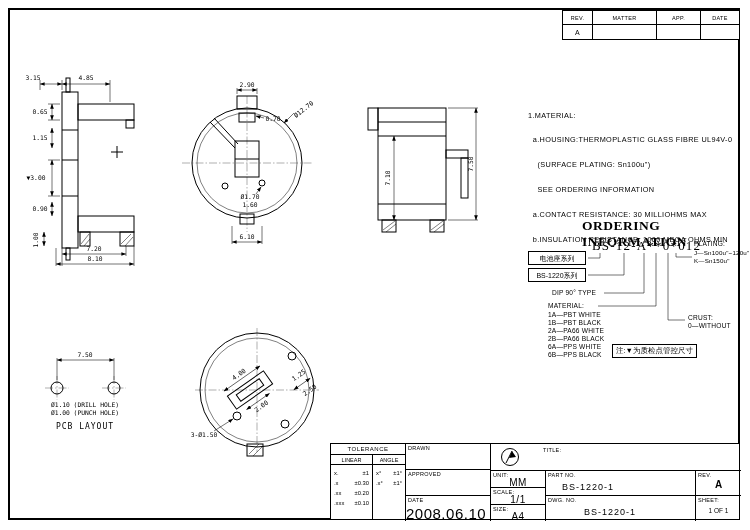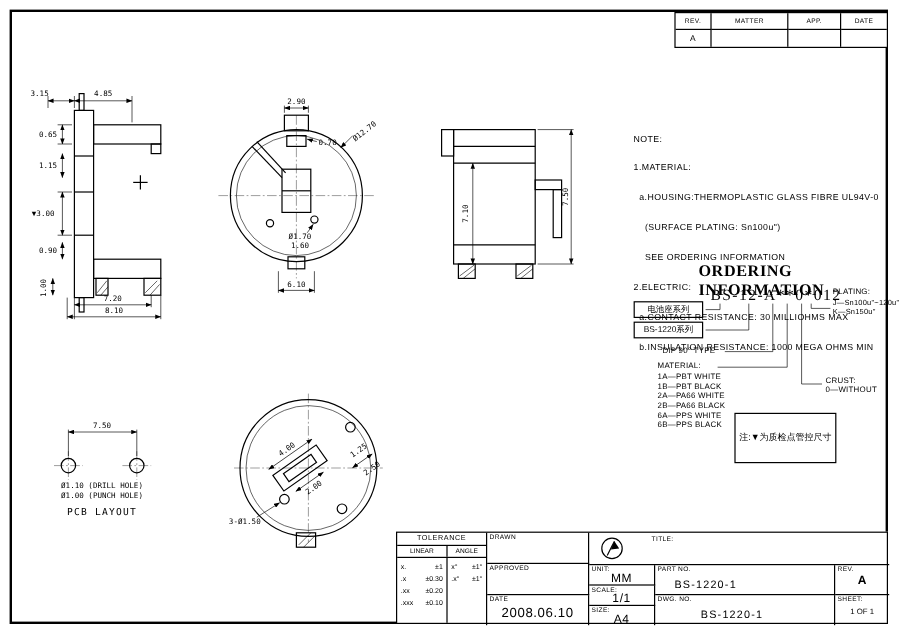--- a/index.html
+++ b/index.html
@@ -26,38 +26,38 @@
   .rev-table .rv{font-size:7px}
   
   .note{left:528px;top:95px;font-size:7.3px;line-height:8.3px;letter-spacing:.35px;white-space:pre}
   
   .ord-title{left:582px;top:218px;font-family:"Liberation Serif",serif;font-size:13.5px;font-weight:bold;letter-spacing:.5px}
   .ord-code{left:592px;top:238px;font-family:"Liberation Serif",serif;font-size:13px;letter-spacing:1.2px}
   .ord-box{border:.8px solid #000;width:58px;height:14px;line-height:13px;text-align:center;font-size:7px}
   .ob1{left:528px;top:251px}
   .ob2{left:528px;top:268px}
   .ord-s{font-size:6.6px;letter-spacing:.2px}
-  .ord-note{left:612px;top:344px;border:.8px solid #000;padding:15px 3px;font-size:7.5px}
+  .ord-note{left:612px;top:344px;border:.8px solid #000;padding:1px 3px;font-size:7.5px}
   
   .tb{left:330px;top:443px;width:410px;height:77px;border:1.2px solid #000;background:#fff}
   .tb .lbl{position:absolute;left:2px;top:1px;font-size:5.5px;letter-spacing:.3px}
   .tb-tol{position:absolute;left:0;top:0;width:75px;height:77px;border-right:1px solid #000}
   .tb-tol-title{height:11px;border-bottom:1px solid #000;text-align:center;line-height:11px;font-size:6px;letter-spacing:.5px}
   .tb-tol-sub{height:10px;border-bottom:1px solid #000;display:flex;font-size:5.5px}
   .tb-tol-sub div{flex:0 0 42px;border-right:1px solid #000;text-align:center;line-height:10px}
   .tb-tol-sub div:last-child{flex:1;border-right:none}
   .tb-tol-body{display:flex;height:54px}
   .tb-tol-lincol{flex:0 0 42px;border-right:1px solid #000;padding-top:3px}
   .tb-tol-angcol{flex:1;padding-top:3px}
   .trow{display:flex;justify-content:space-between;padding:0 3px;height:10px;line-height:10px;font-size:5.8px}
   .tb-cell{position:absolute;background:transparent}
   .tb-drawn{left:75px;top:0;width:85px;height:26px;border-right:1px solid #000;border-bottom:1px solid #000}
   .tb-approved{left:75px;top:26px;width:85px;height:26px;border-right:1px solid #000;border-bottom:1px solid #000}
   .tb-date{left:75px;top:52px;width:85px;height:25px;border-right:1px solid #000}
-  .date-val{position:absolute;left:0;right:0;top:9px;text-align:center;font-size:11px;letter-spacing:.5px}
+  .date-val{position:absolute;left:0;right:0;top:9px;text-align:left;font-size:15px;letter-spacing:.5px}
   .tb-title-row{left:160px;top:0;width:250px;height:27px;border-bottom:1px solid #000}
   .tb-title-row .lbl{left:52px;top:3px}
   .tb-title{position:absolute;left:66px;top:10px;font-size:9.5px;font-weight:bold;letter-spacing:.3px}
   .tb-logo{position:absolute;left:8px;top:2px}
   .tb-unit{left:160px;top:27px;width:55px;height:17px;border-right:1px solid #000;border-bottom:1px solid #000}
   .tb-scale{left:160px;top:44px;width:55px;height:17px;border-right:1px solid #000;border-bottom:1px solid #000}
   .tb-size{left:160px;top:61px;width:55px;height:16px;border-right:1px solid #000}
   .valc{position:absolute;left:0;right:0;top:6px;text-align:center;font-size:10px;letter-spacing:.5px}
   .tb-part{left:215px;top:27px;width:150px;height:25px;border-right:1px solid #000;border-bottom:1px solid #000}
   .tb-rev{left:365px;top:27px;width:45px;height:25px;border-bottom:1px solid #000}
@@ -277,26 +277,24 @@
   <div>MATTER</div>
   <div>APP.</div>
   <div>DATE</div>
   <div class="rv">A</div>
   <div></div>
   <div></div>
   <div></div>
 </div>
 
 <div class="abs note">
-  <div>NOTE:</div>
   <div>1.MATERIAL:</div>
   <div>  a.HOUSING:THERMOPLASTIC GLASS FIBRE UL94V-0</div>
   <div>    (SURFACE PLATING: Sn100u")</div>
   <div>    SEE ORDERING INFORMATION</div>
-  <div>2.ELECTRIC:</div>
   <div>  a.CONTACT RESISTANCE: 30 MILLIOHMS MAX</div>
   <div>  b.INSULATION RESISTANCE: 1000 MEGA OHMS MIN</div>
 </div>
 
 <div class="abs ord-title">ORDERING INFORMATION</div>
 <div class="abs ord-code">BS-12-A**0*012</div>
 <div class="abs ord-box ob1">电池座系列</div>
 <div class="abs ord-box ob2">BS-1220系列</div>
 <div class="abs ord-s" style="left:552px;top:289px">DIP 90° TYPE</div>
 <div class="abs ord-s" style="left:548px;top:302px">MATERIAL:</div>

